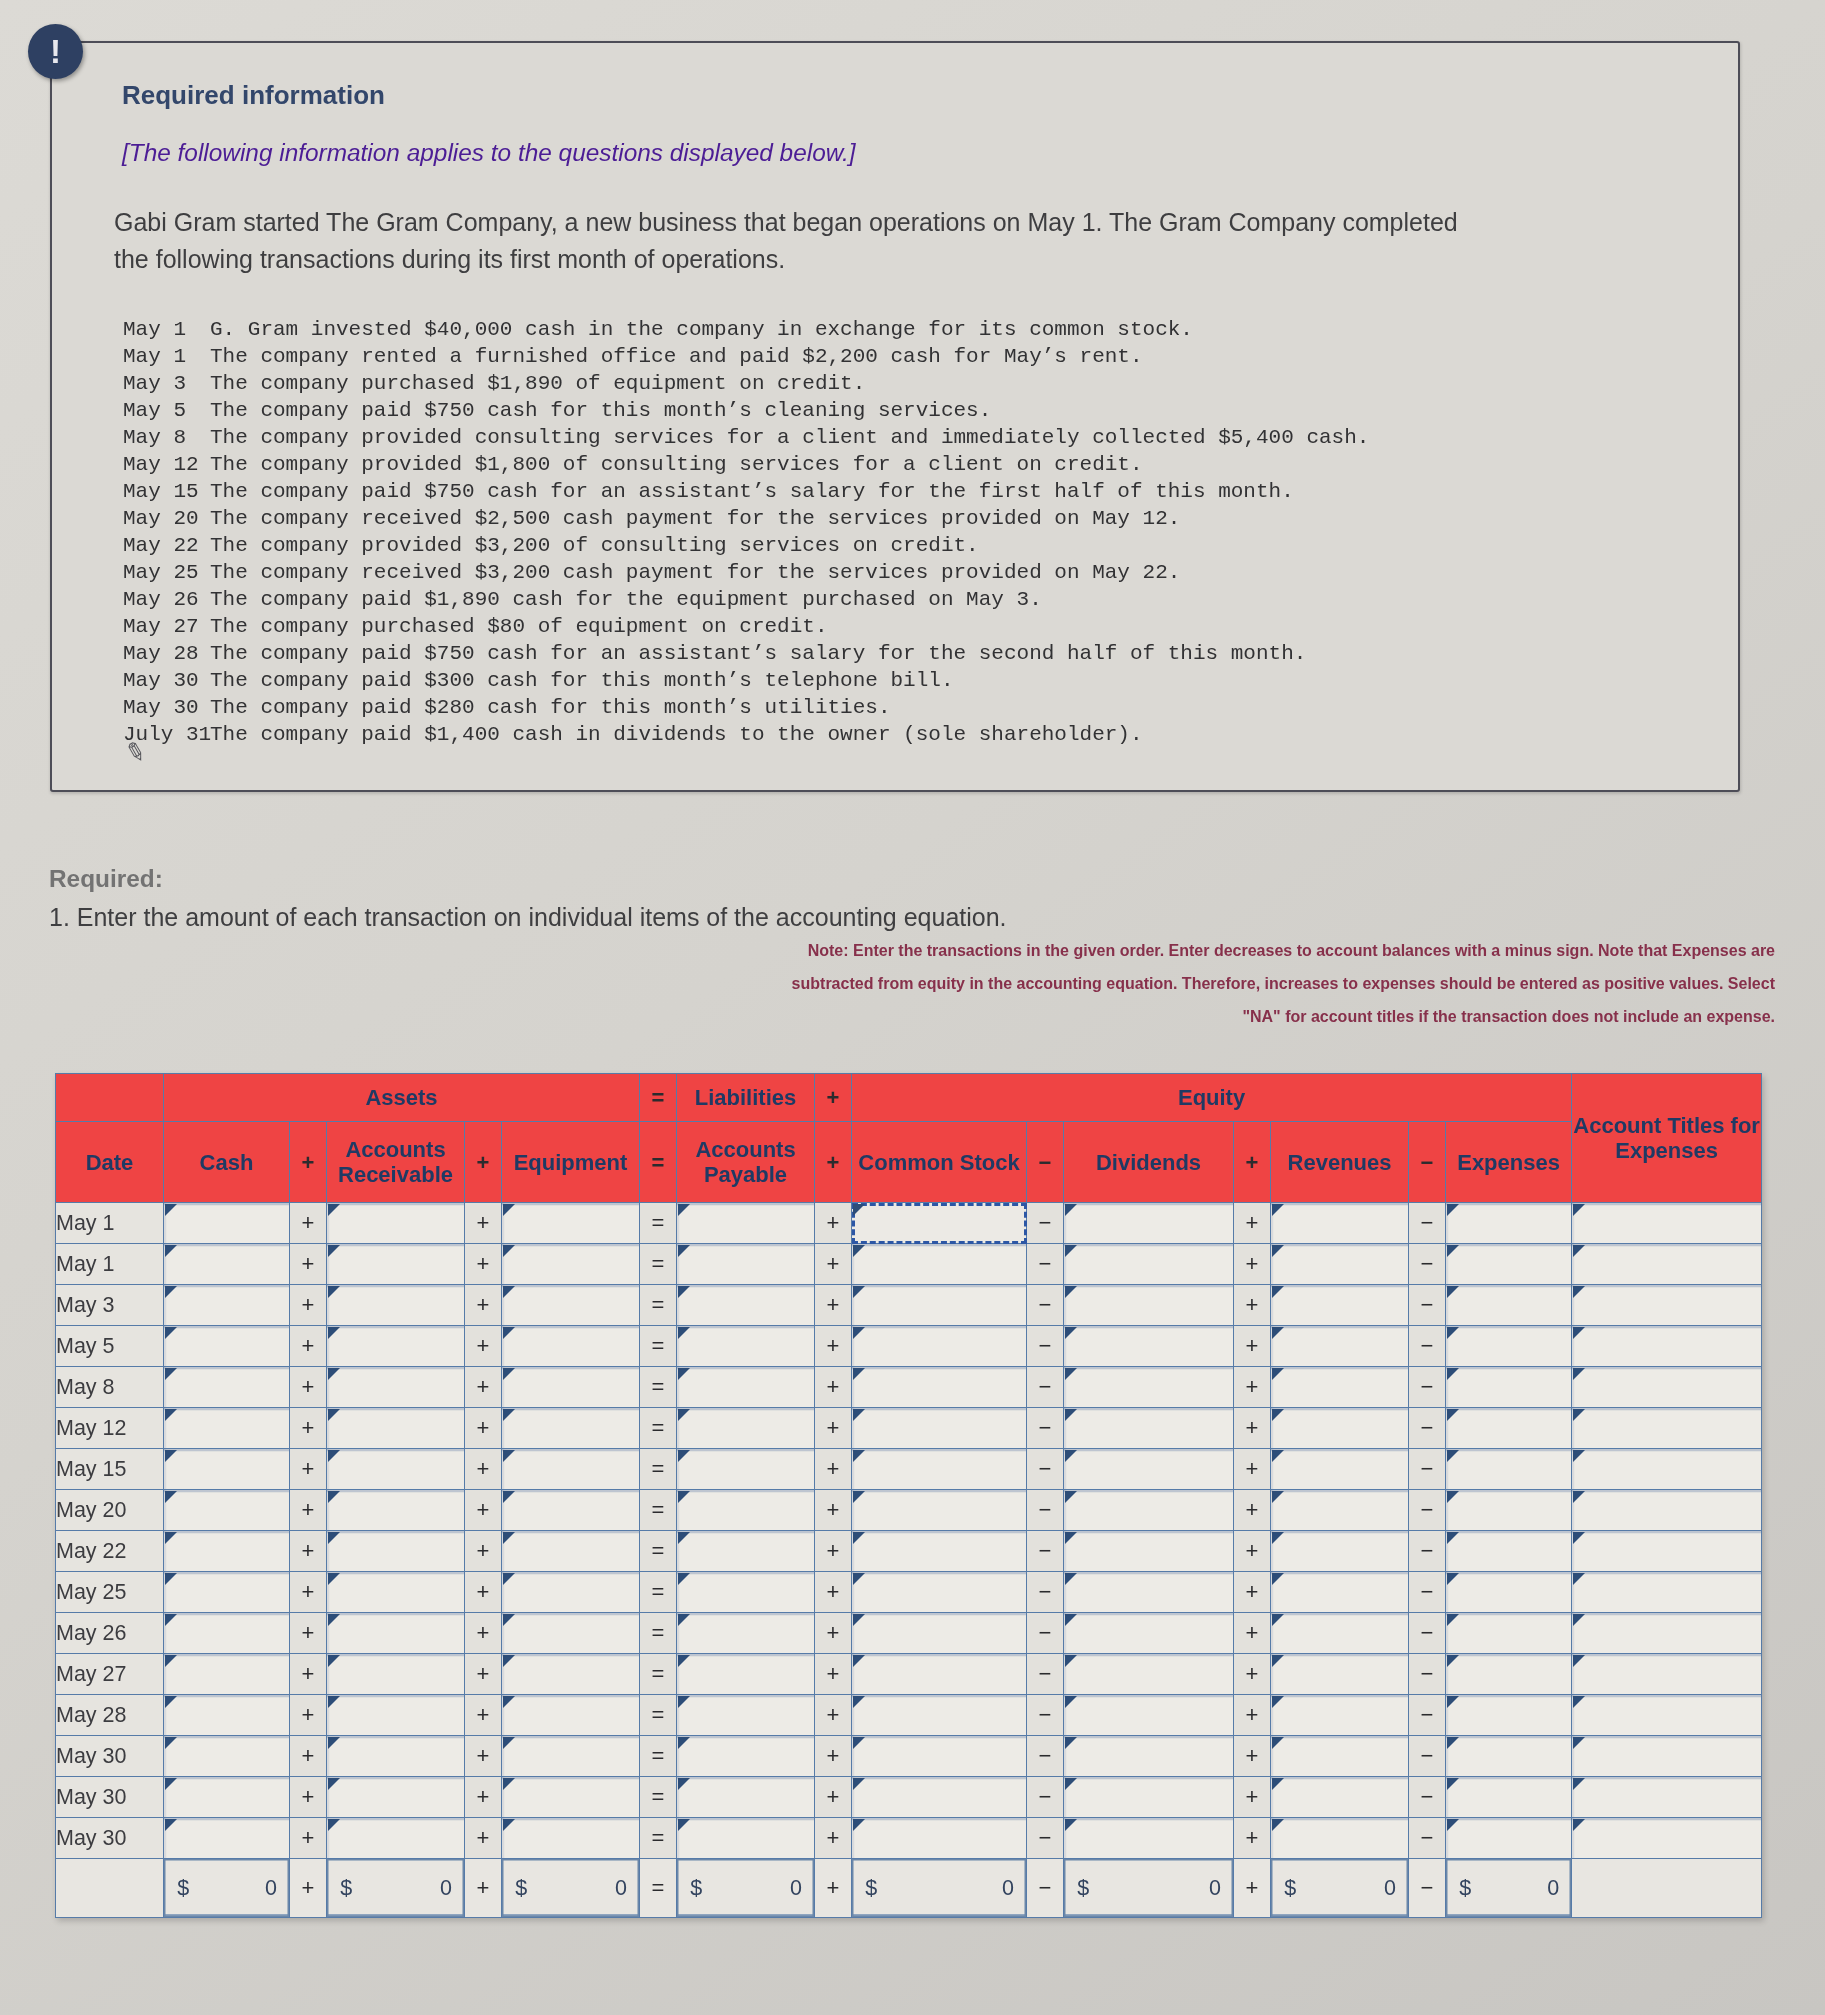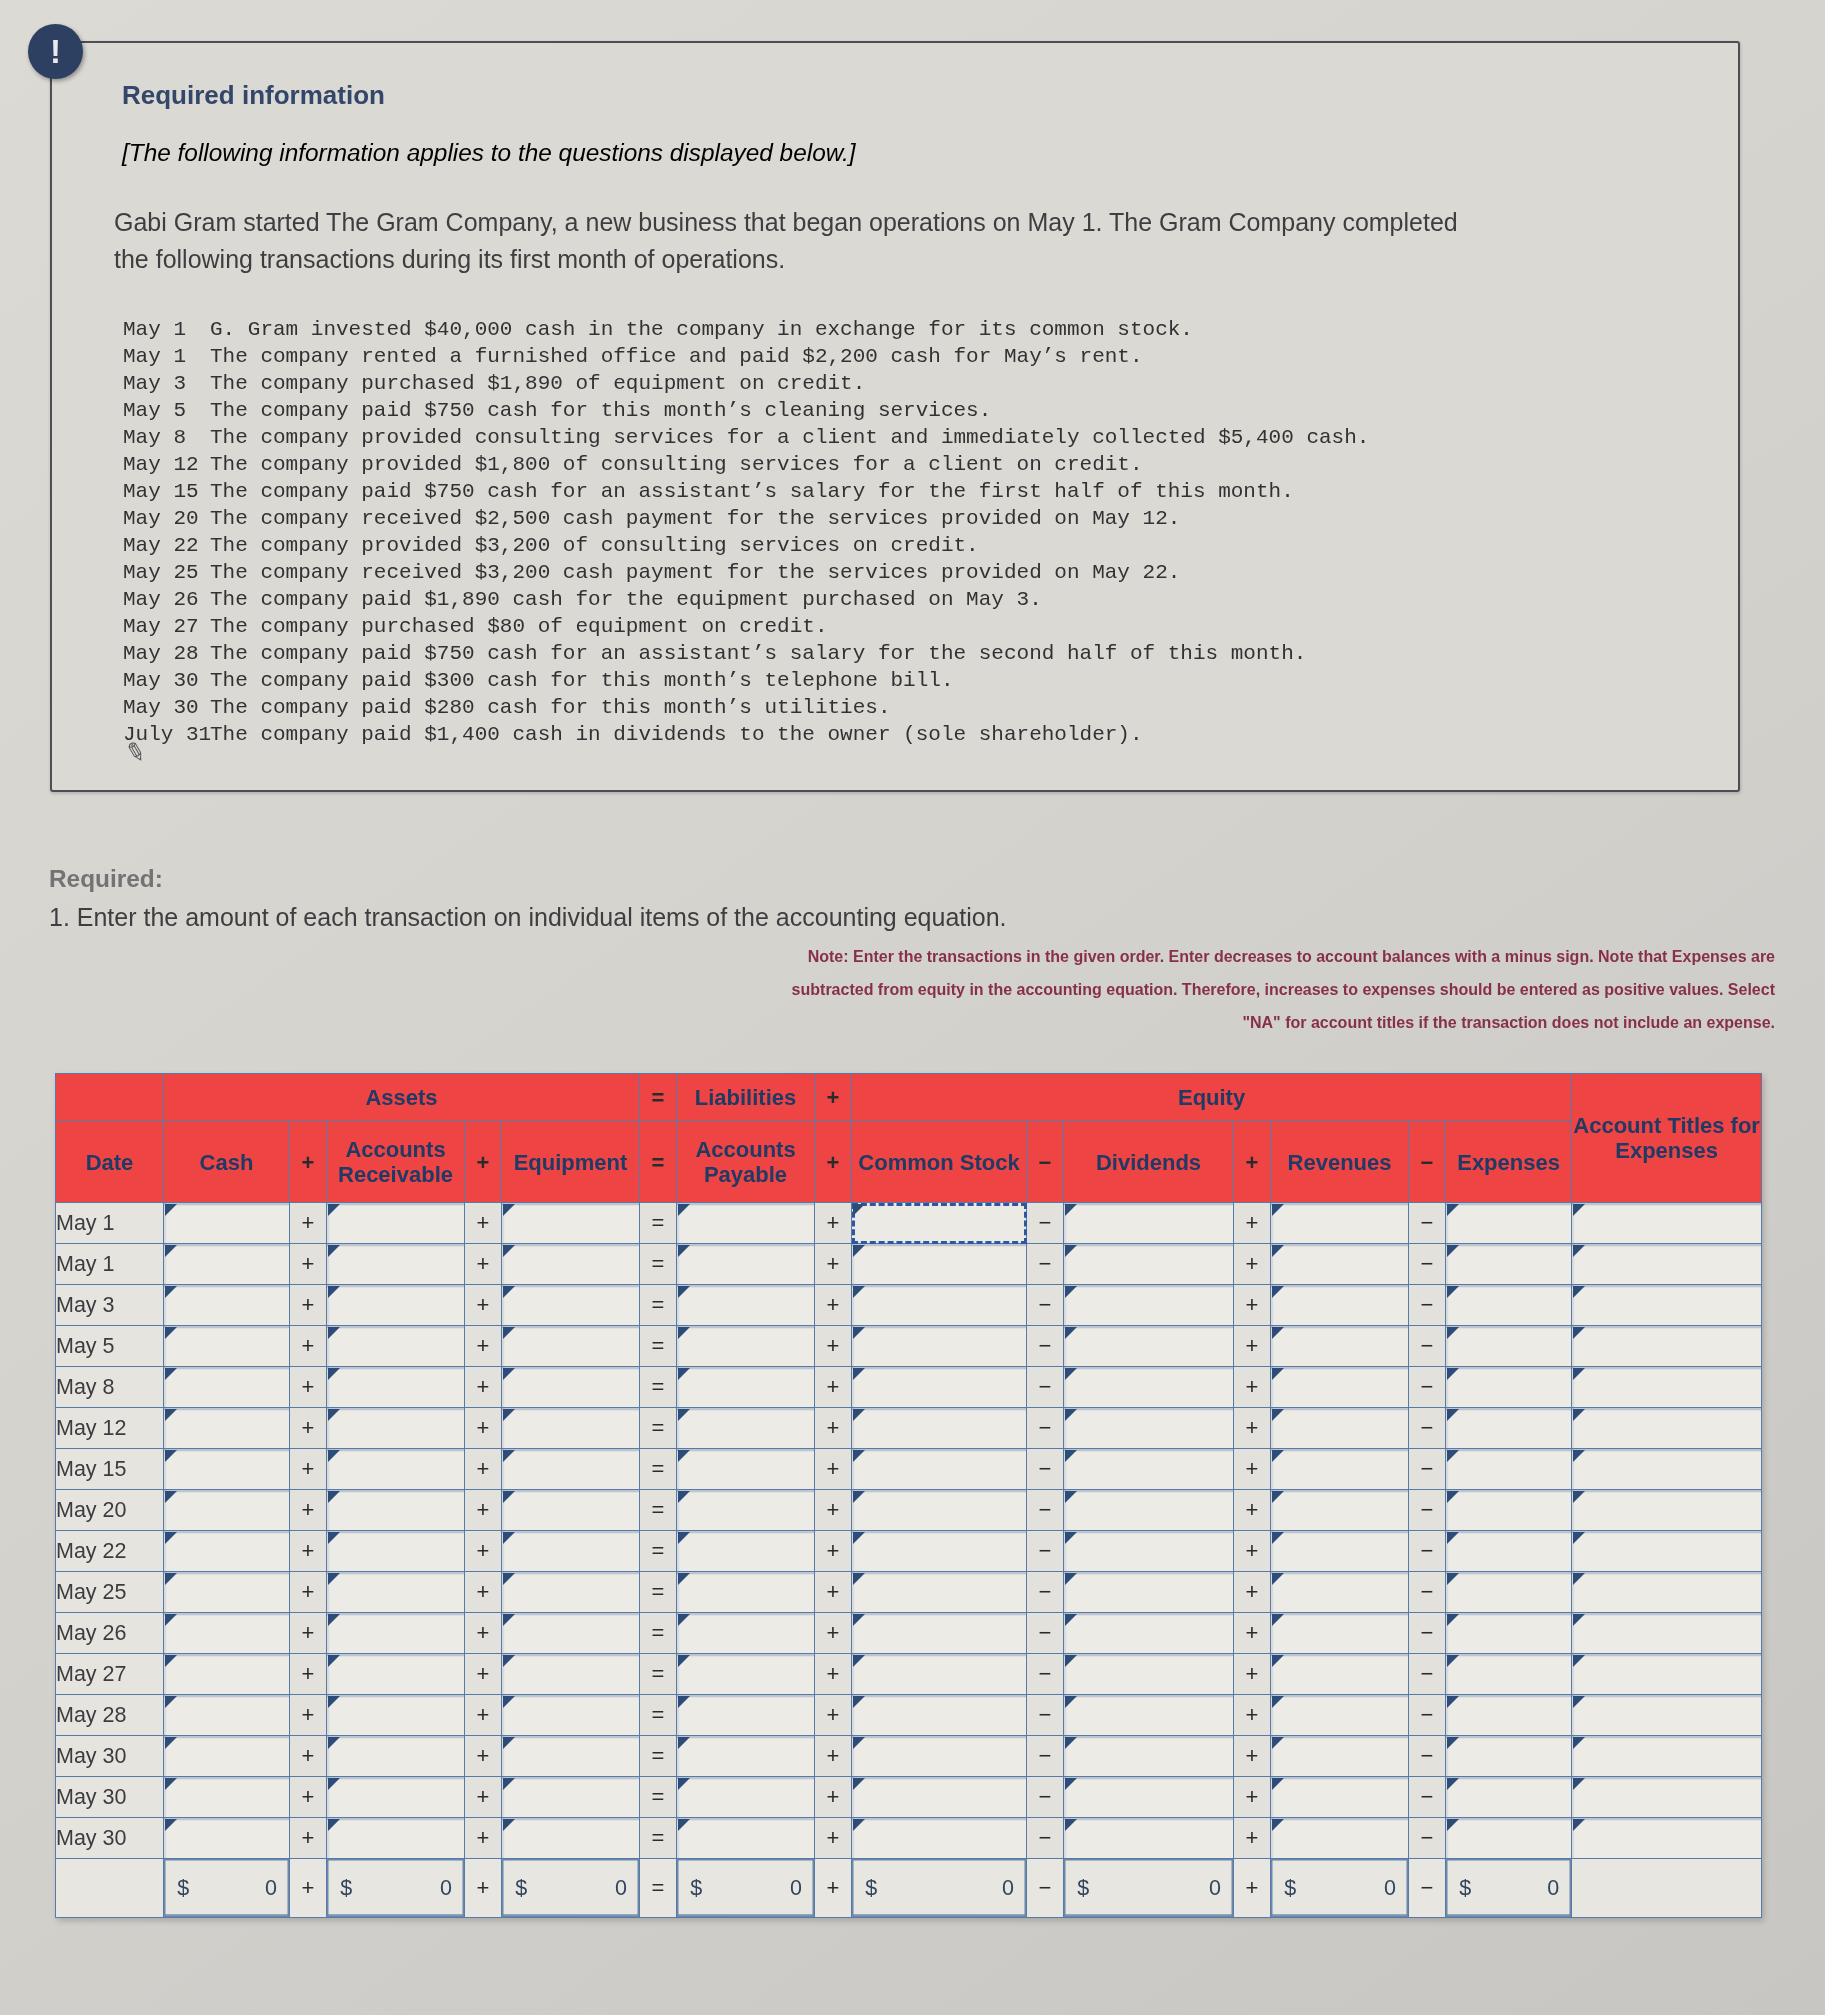--- a/index.html
+++ b/index.html
@@ -17,40 +17,40 @@
   }
   .alert-badge{
     position:absolute;left:-24px;top:-19px;width:55px;height:55px;border-radius:50%;
     background:#2e4062;color:#e8e8ee;display:flex;align-items:center;justify-content:center;
     font-size:33px;font-weight:bold;box-shadow:1.5px 2.2px 4.4px rgba(0,0,0,.35);
   }
   .ip-title{
     position:absolute;left:70px;top:37px;font-size:26px;font-weight:bold;color:#33476b;text-align:right;
   }
   .ip-subtitle{
-    position:absolute;left:70px;top:96px;font-size:24.4px;font-style:italic;color:#000000;
+    position:absolute;left:70px;top:96px;font-size:24.4px;font-style:italic;color:#4c1d95;
   }
   .ip-intro{
     position:absolute;left:62px;top:161px;font-size:25px;line-height:37px;color:#3e3e40;
   }
   .tx-block{
     position:absolute;left:71px;top:273px;
     font-family:"Liberation Mono","DejaVu Sans Mono",monospace;
     font-size:21px;line-height:27px;color:#323234;white-space:nowrap;
   }
   .tx-row{display:flex;}
   .tx-date{display:inline-block;width:87px;flex:0 0 87px;}
   .pencil{
     position:absolute;left:73px;top:695px;font-size:25px;color:#55555a;
     transform:rotate(15deg);
   }
   
   .req{position:absolute;left:49px;top:865px;width:1726px;}
   .req-heading{font-size:24.4px;font-weight:bold;color:#737373;margin-bottom:10.4px;}
-  .req-item{font-size:25px;color:#3e3e40;margin-bottom:8px;}
+  .req-item{font-size:25px;color:#3e3e40;margin-bottom:2px;}
   .req-note{font-size:16px;font-weight:bold;color:#87304b;line-height:33px;text-align:right;}
   
   table.acct{
     position:absolute;left:55px;top:1073px;border-collapse:collapse;table-layout:fixed;
     width:1705px;background:#e6e4df;
     box-shadow:1.5px 3px 6px rgba(0,0,0,.18);
   }
   table.acct th,table.acct td{border:1.5px solid #567ba8;padding:0;}
   thead th{
     background:#ef4444;color:#1f3a64;font-weight:bold;font-size:22px;line-height:25px;

